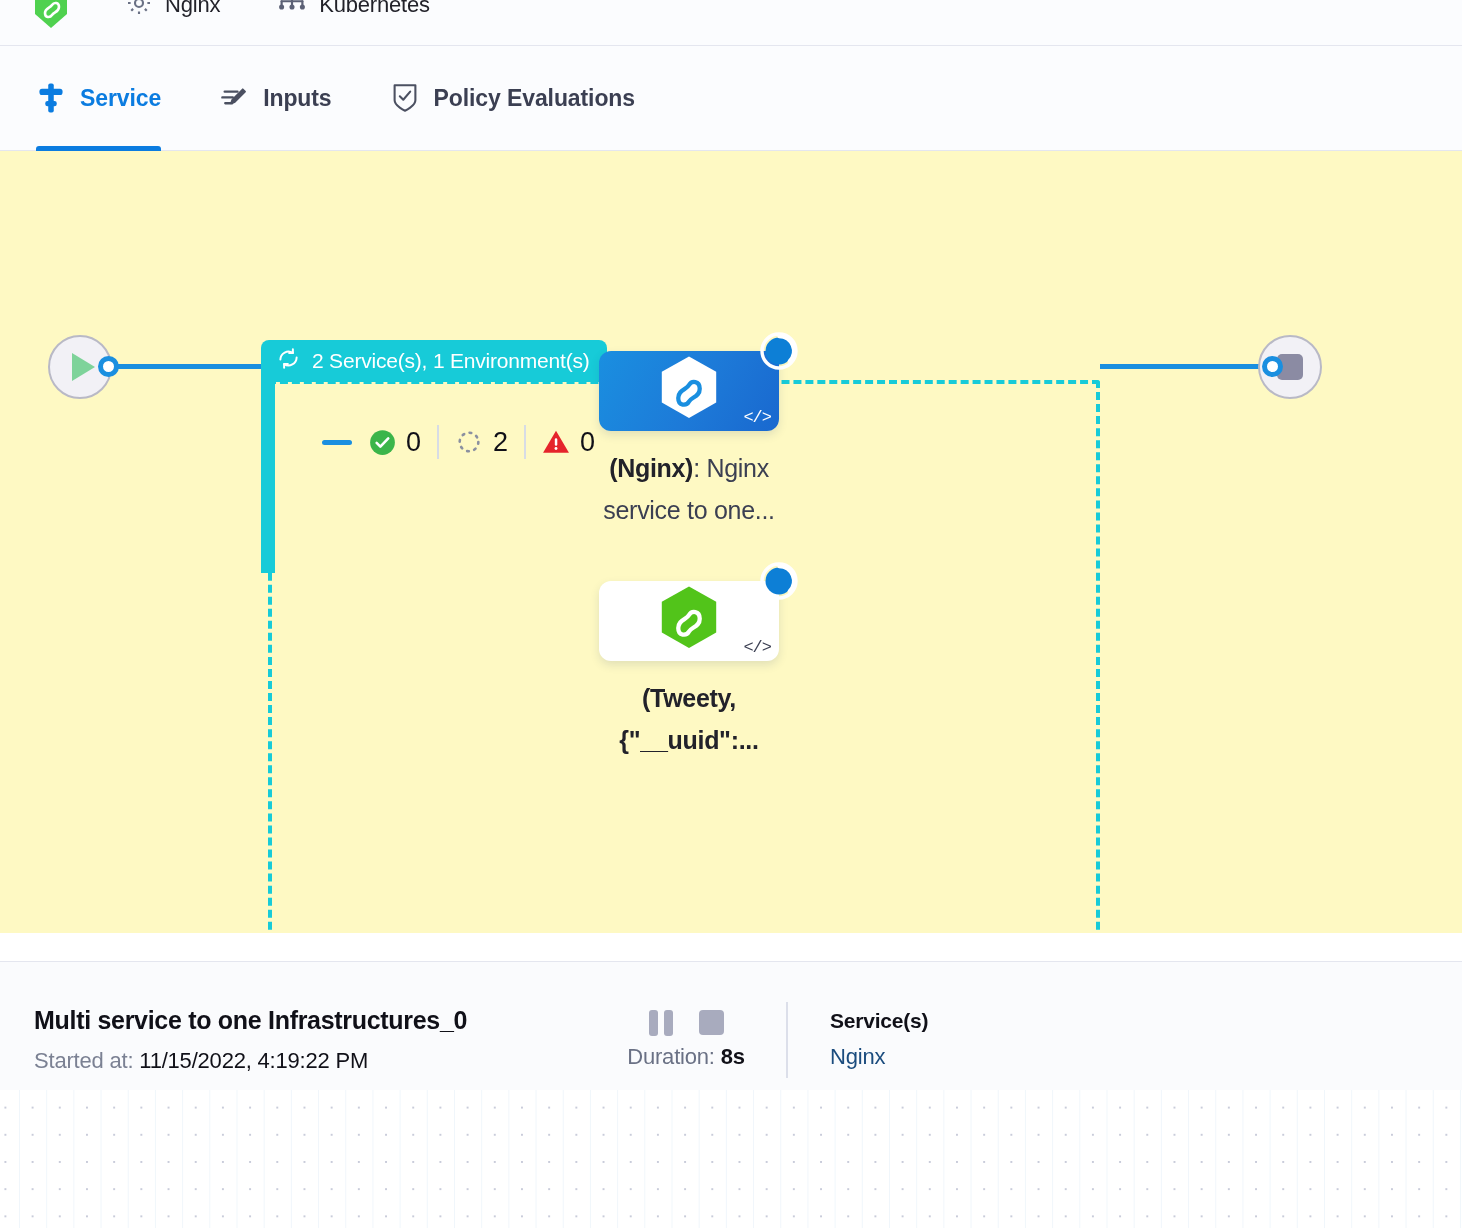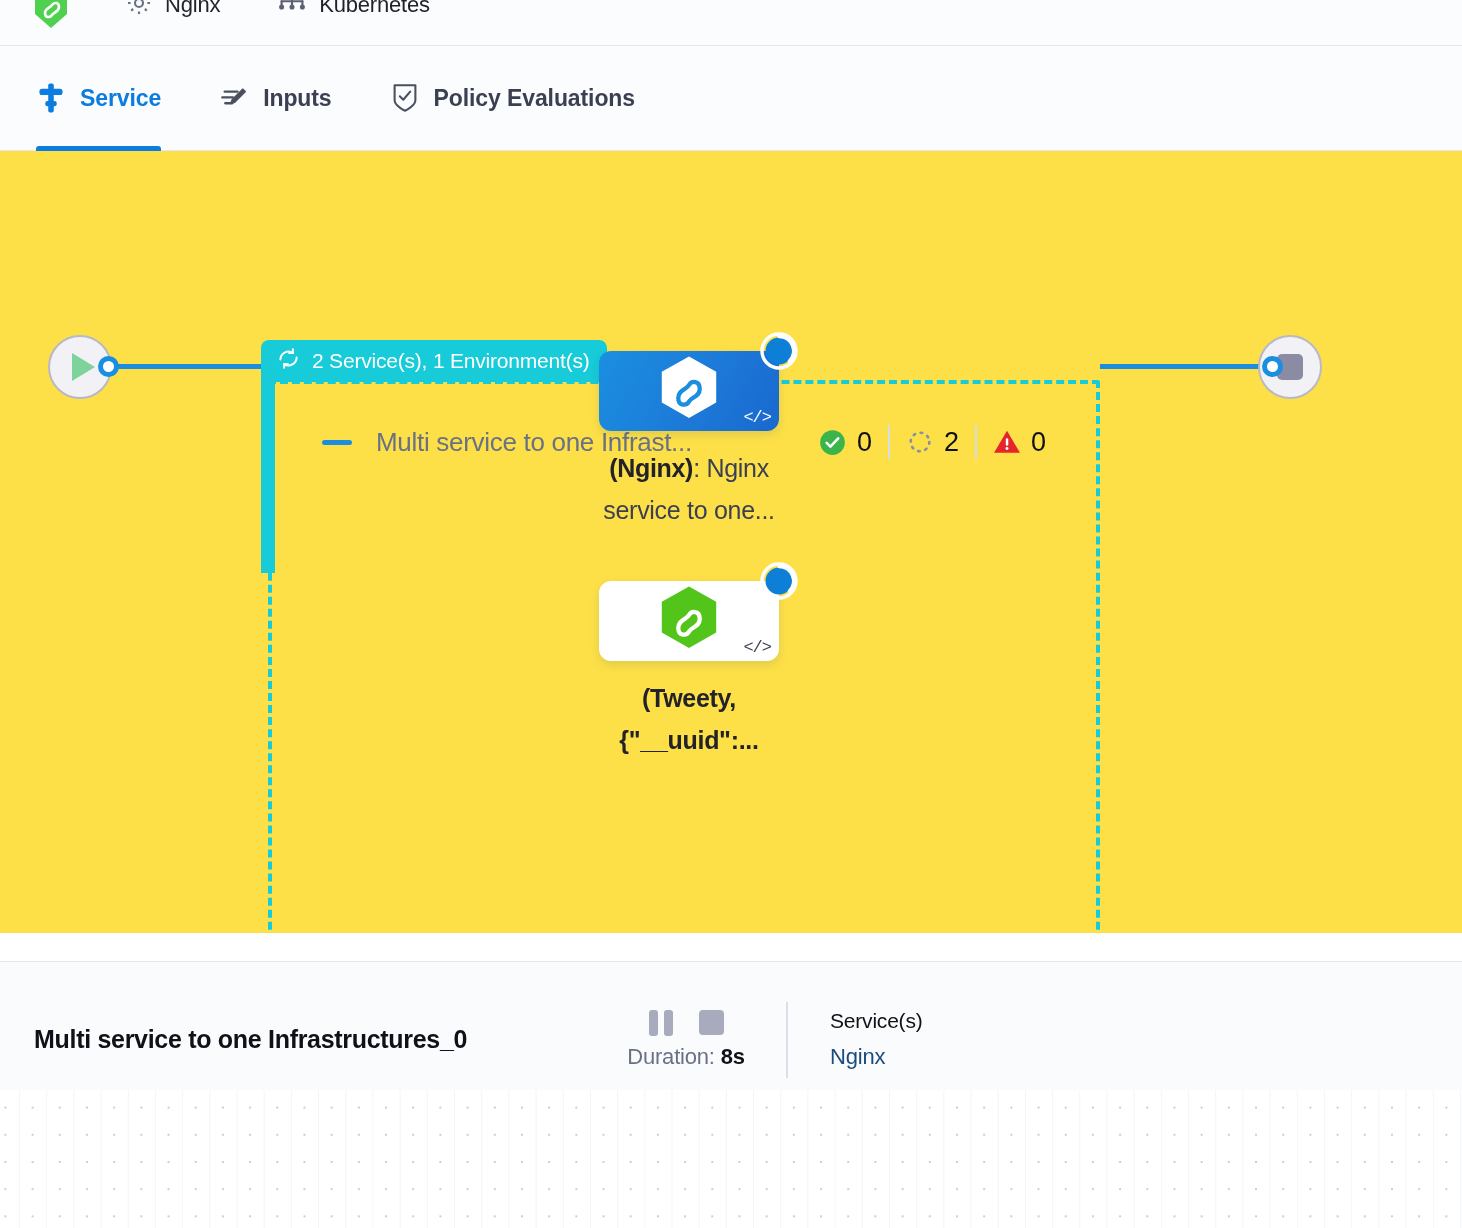--- a/index.html
+++ b/index.html
@@ -39,21 +39,21 @@
   .tab .ticon { display: flex; align-items: center; justify-content: center; width: 30px; height: 30px; }
   .tab.active { color: #0b7ce0; }
   .tab.active::after {
     content: ""; position: absolute; left: 0; right: 0; bottom: 0;
     height: 5px; background: #0b7ce0; border-radius: 3px 3px 0 0;
   }
 
   
   .canvas {
     position: absolute; left: 0; top: 151px; width: 1462px; height: 782px;
-    background: #fde047; overflow: hidden;
+    background: #fef9c3; overflow: hidden;
   }
 
   
   .edge { position: absolute; height: 5px; background: #1a8fe0; }
   .port {
     position: absolute; width: 21px; height: 21px; border-radius: 50%;
     background: #ffffff; border: 5px solid #1a8fe0;
   }
   .terminal {
     position: absolute; width: 64px; height: 64px; border-radius: 50%;
@@ -139,21 +139,21 @@
   .run-started .muted { color: #7b8193; }
   .info-mid { width: 200px; display: flex; flex-direction: column; align-items: center; }
   .ctrl-row { display: flex; align-items: center; gap: 26px; margin-bottom: 8px; }
   .pause-btn { display: flex; gap: 6px; cursor: pointer; }
   .pause-btn i { display: block; width: 9px; height: 26px; border-radius: 3px; background: #a8abbe; }
   .stop-btn { width: 25px; height: 25px; border-radius: 4px; background: #a8abbe; cursor: pointer; }
   .duration { font-size: 22px; color: #6a7185; letter-spacing: -0.2px; }
   .duration b { color: #101018; font-weight: 700; }
   .vdiv { width: 2px; height: 76px; background: #dcdfea; }
   .info-col { padding-left: 42px; }
-  .info-col .k { font-size: 21px; font-weight: 400; color: #101018; letter-spacing: -0.2px; }
+  .info-col .k { font-size: 21px; font-weight: 700; color: #101018; letter-spacing: -0.2px; }
   .info-col .v { margin-top: 11px; font-size: 22px; color: #1b4c7e; letter-spacing: -0.2px; cursor: pointer; }
 
   
   .gridarea {
     position: absolute; left: 0; top: 1090px; width: 1462px; height: 138px;
     background-color: #ffffff;
     background-image:
       repeating-linear-gradient(to right, #f0f6fb 0 1px, transparent 1px 27.2px),
       radial-gradient(circle, #c9ccda 1.4px, transparent 1.5px);
     background-size: 27.2px 100%, 27.2px 27.2px;
@@ -260,21 +260,20 @@
           <path d="M19.8 11a7.8 7.8 0 0 1-12 6.4"></path>
           <path d="M16.2 3.2v3.6h-3.6"></path>
           <path d="M7.8 20.8v-3.6h3.6"></path>
         </svg>
       </span>
       <span>2 Service(s), 1 Environment(s)</span>
     </div>
 
     <div class="group-head">
       <div class="collapse-dash"></div>
-      <div class="group-title">Multi service to one Infrast...</div>
       <div class="counters">
 
         <div class="counter">
           <span class="dot-circle">
             <svg width="27" height="27" viewBox="0 0 24 24">
               <circle cx="12" cy="12" r="11" fill="#3bb54a"></circle>
               <path d="M6.8 12.4l3.3 3.3 7-7.4" fill="none" stroke="#ffffff" stroke-width="2.3" stroke-linecap="round" stroke-linejoin="round"></path>
             </svg>
           </span>
           <span class="num">0</span>
@@ -347,20 +346,24 @@
         <b>{"__uuid":...</b>
       </div>
     </div>
 
   </div>
 
   <div class="infopanel">
 
     <div class="info-left">
       <div class="run-title">Multi service to one Infrastructures_0</div>
+      <div class="run-started">
+        <span class="muted">Started at:</span>
+        <span>11/15/2022, 4:19:22 PM</span>
+      </div>
     </div>
 
     <div class="info-mid">
       <div class="ctrl-row">
         <span class="pause-btn">
             <i></i>
             <i></i>
           </span>
         <span class="stop-btn"></span>
       </div>

